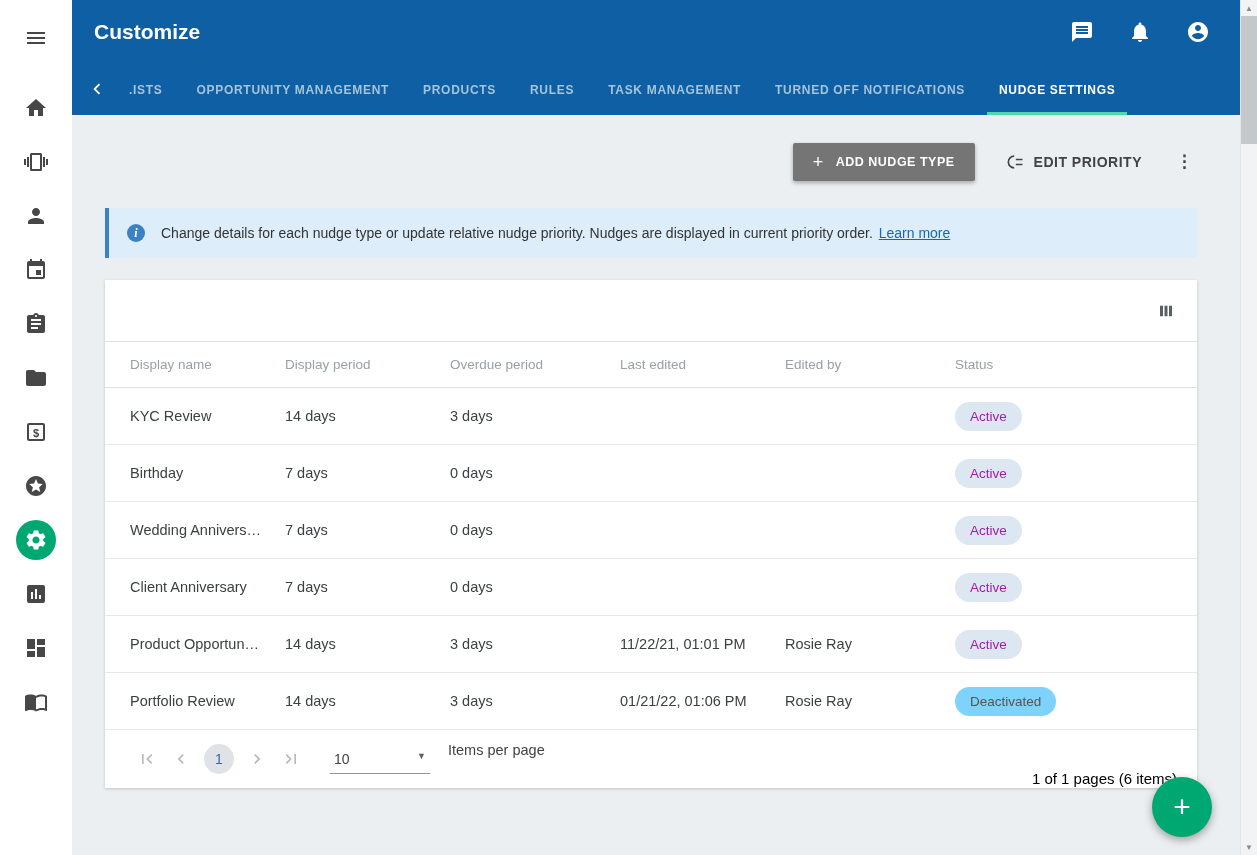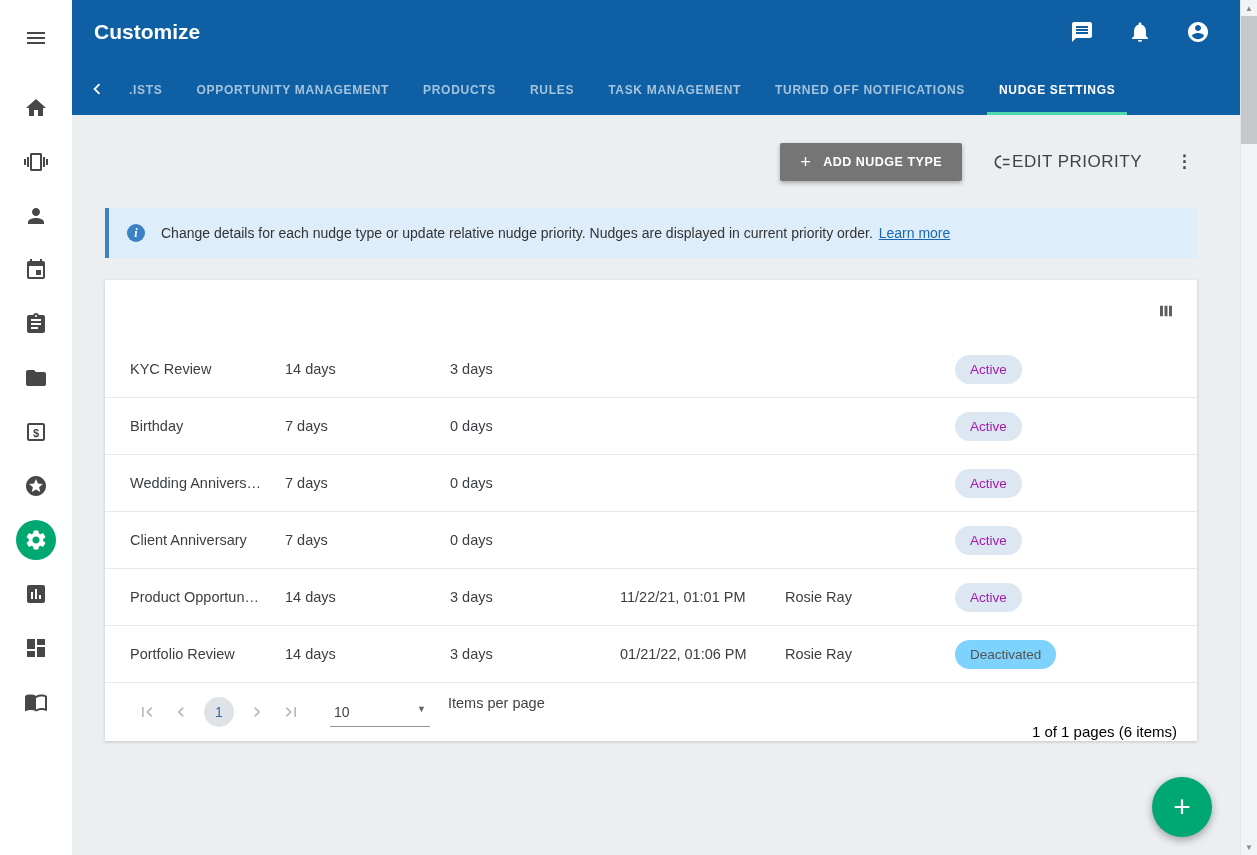--- a/index.html
+++ b/index.html
@@ -50,22 +50,22 @@
   .content{flex:1;padding:0 43px 0 33px;box-sizing:border-box;position:relative;}
   .toolbar{height:93px;display:flex;align-items:center;justify-content:flex-end;gap:30px;}
   .add-btn{
     background:#757575;color:#ffffff;border:none;border-radius:2px;
     font-family:inherit;font-size:12.5px;font-weight:bold;letter-spacing:.5px;
     padding:12px 20px;display:flex;align-items:center;gap:12px;cursor:pointer;
     box-shadow:0 2px 4px rgba(0,0,0,.3);
   }
   .add-btn .plus{font-size:18px;font-weight:normal;line-height:12px;}
   .edit-priority{
-    display:flex;align-items:center;color:#424242;
-    font-size:17px;font-weight:normal;letter-spacing:.5px;cursor:pointer;
+    display:flex;align-items:center;gap:9px;color:#424242;
+    font-size:14px;font-weight:bold;letter-spacing:.5px;cursor:pointer;
   }
   .edit-priority svg{width:20px;height:20px;stroke:#424242;fill:none;stroke-width:2;}
   .kebab{color:#424242;font-size:17px;font-weight:bold;cursor:pointer;padding:0 4px;letter-spacing:0;}
   
   .banner{
     background:#ddeefa;border-left:4px solid #3b82c4;height:50px;
     display:flex;align-items:center;gap:16px;padding:0 18px;box-sizing:border-box;
     font-size:14px;color:#333333;
   }
   .info-icon{
@@ -264,20 +264,28 @@
 
     <div class="card">
       <div class="card-toolbar">
         <div class="columns-btn">
           <svg viewBox="0 0 24 24">
               <path d="M4 5h4v14H4zM10 5h4v14h-4zM16 5h4v14h-4z"></path>
             </svg>
         </div>
       </div>
 
+      <div class="grid-row thead">
+        <div class="cell">Display name</div>
+        <div class="cell">Display period</div>
+        <div class="cell">Overdue period</div>
+        <div class="cell">Last edited</div>
+        <div class="cell">Edited by</div>
+        <div class="cell">Status</div>
+      </div>
 
       <div class="grid-row trow">
         <div class="cell">KYC Review</div>
         <div class="cell">14 days</div>
         <div class="cell">3 days</div>
         <div class="cell"></div>
         <div class="cell"></div>
         <div class="cell"><span class="badge">Active</span></div>
       </div>
       <div class="grid-row trow">

